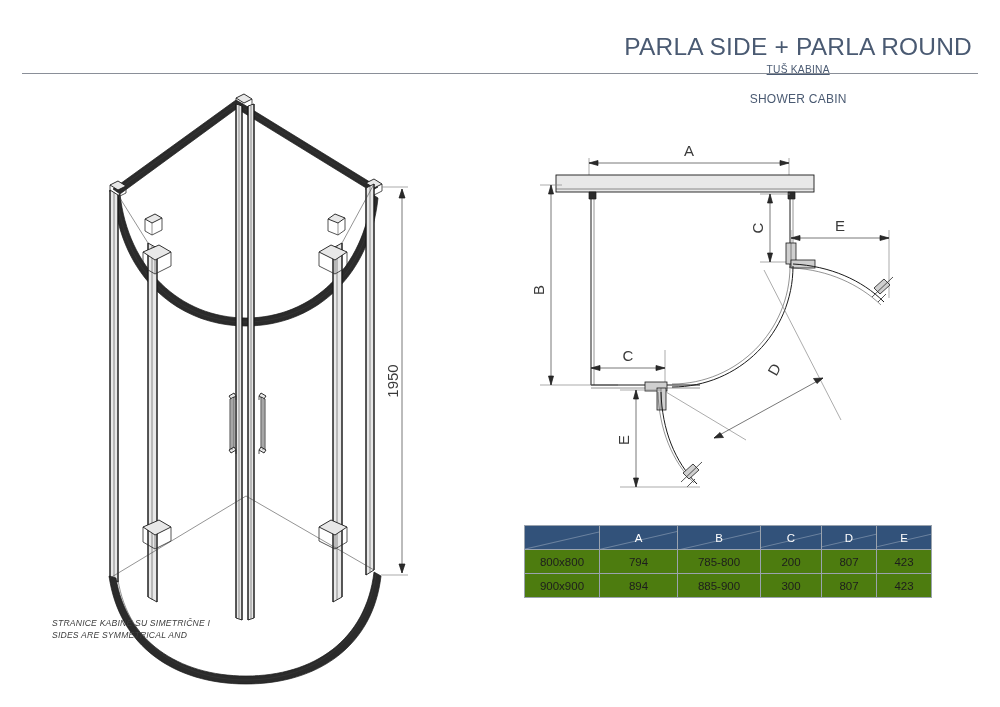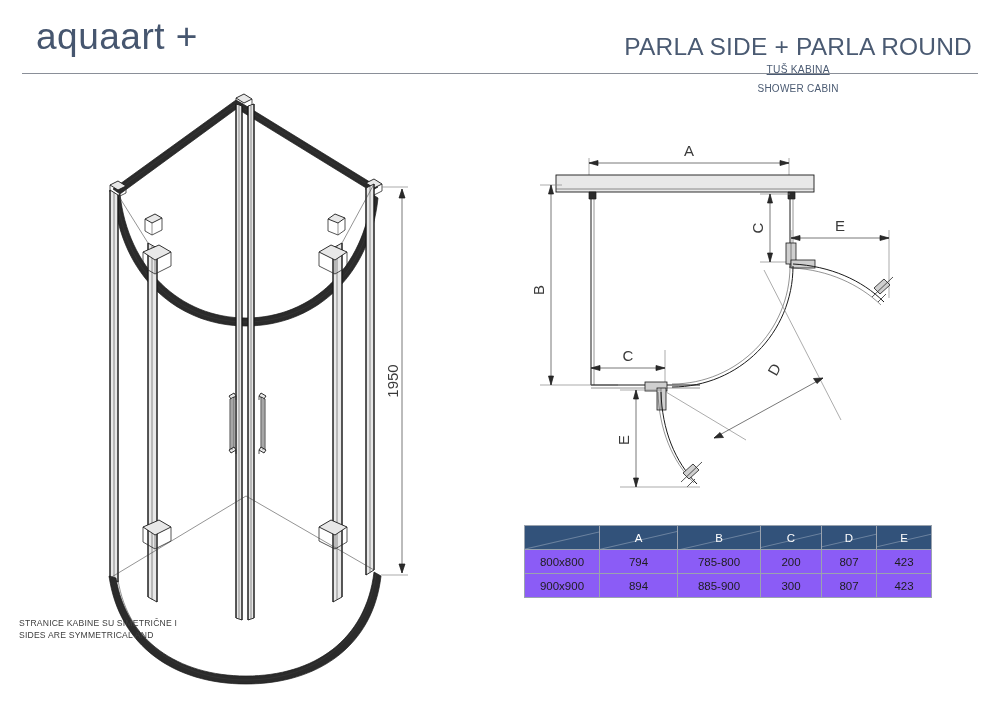--- a/index.html
+++ b/index.html
@@ -46,45 +46,46 @@
   }
   #subtitle-hr {
     font-size: 10.2px;
     letter-spacing: 0.25px;
     color: #4a5a72;
     margin-top: 4px;
     white-space: nowrap;
     text-decoration: underline;
   }
   #subtitle-en {
-    font-size: 10px;
+    font-size: 12px;
     letter-spacing: 0.25px;
     color: #4a5a72;
-    margin-top: 8px;
+    margin-top: 17px;
     white-space: nowrap;
   }
   #header-rule {
     position: absolute;
     left: 22px;
     top: 73px;
     width: 956px;
     height: 1px;
     background: #8a8f98;
   }
 
   
   #note {
     position: absolute;
-    left: 19px;
+    left: 52px;
     top: 617px;
     width: 240px;
     font-size: 8.6px;
     line-height: 1.45;
     letter-spacing: 0.2px;
     color: #3d3d3d;
+    font-style: italic;
   }
   #note div { white-space: nowrap; }
 
   
   #spec-table {
     position: absolute;
     left: 524px;
     top: 525px;
     border-collapse: collapse;
     font-size: 11.5px;
@@ -107,21 +108,21 @@
     position: absolute;
     left: -10%;
     top: 62%;
     width: 120%;
     height: 1px;
     background: rgba(255,255,255,0.28);
     transform: rotate(-13deg);
     pointer-events: none;
   }
   #spec-table tbody td {
-    background: #8b5cf6;
+    background: #4d7c0f;
     color: #1d1d1d;
     height: 21px;
   }
   .col-label { width: 72px; }
   .col-a { width: 75px; }
   .col-b { width: 80px; }
   .col-c { width: 58px; }
   .col-d { width: 52px; }
   .col-e { width: 52px; }
 
@@ -143,21 +144,20 @@
     font-family: "Liberation Sans", sans-serif;
     font-size: 15px;
     fill: #3a3a3a;
   }
 </style>
 </head>
 <body>
 
 <div id="page">
 
-  <div id="brand-logo">aquaart +</div>
 
   <div id="title-block">
     <div id="product-title">PARLA SIDE + PARLA ROUND</div>
     <div id="subtitle-hr">TUŠ KABINA</div>
     <div id="subtitle-en">SHOWER CABIN</div>
   </div>
 
   <div id="header-rule"></div>
 
   <svg id="drawing" width="1000" height="707">

